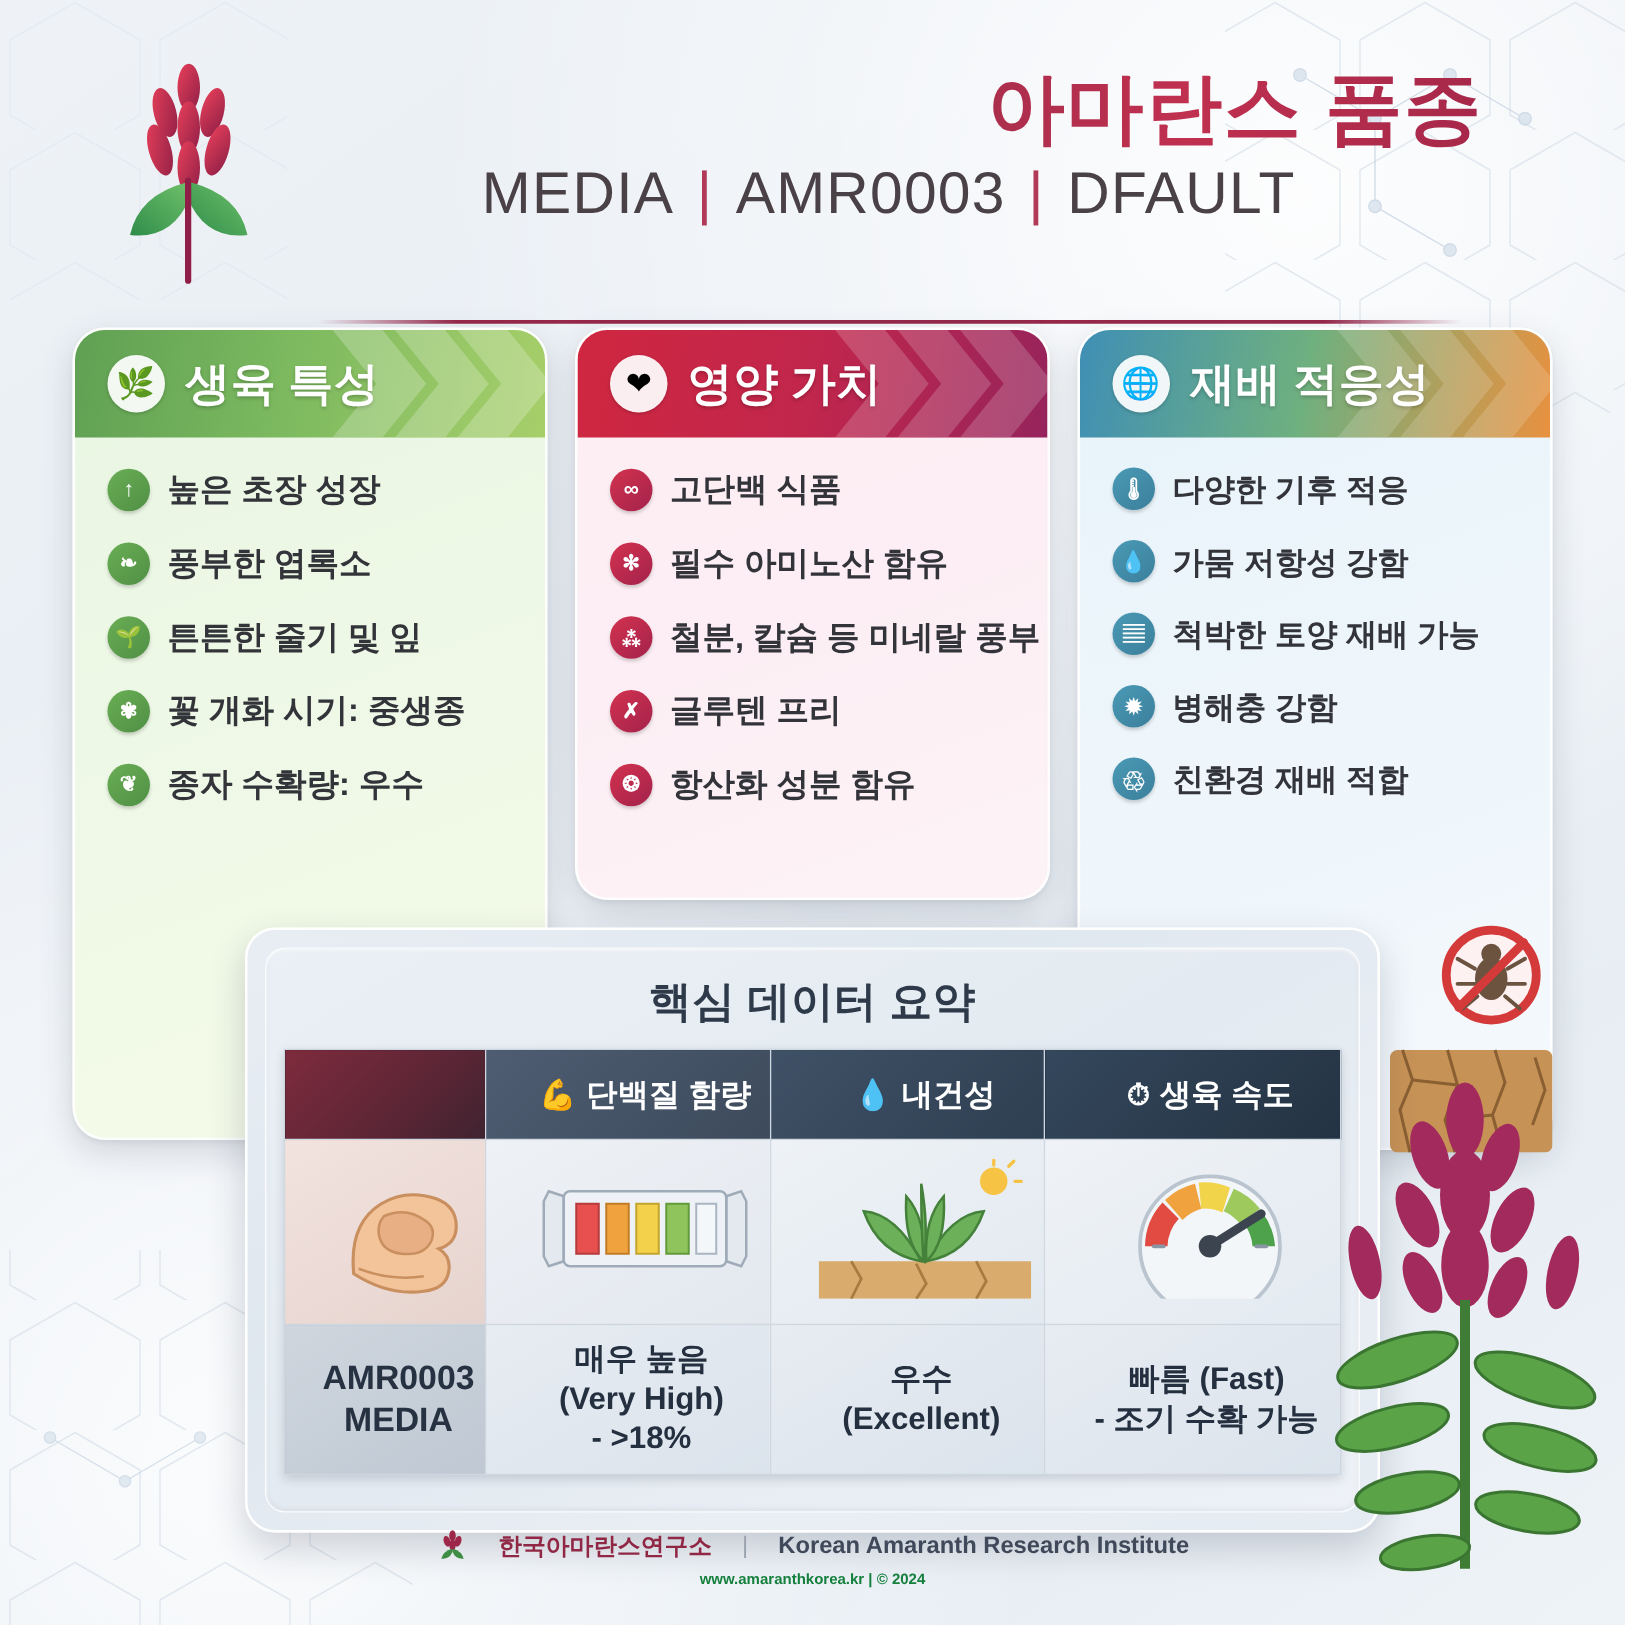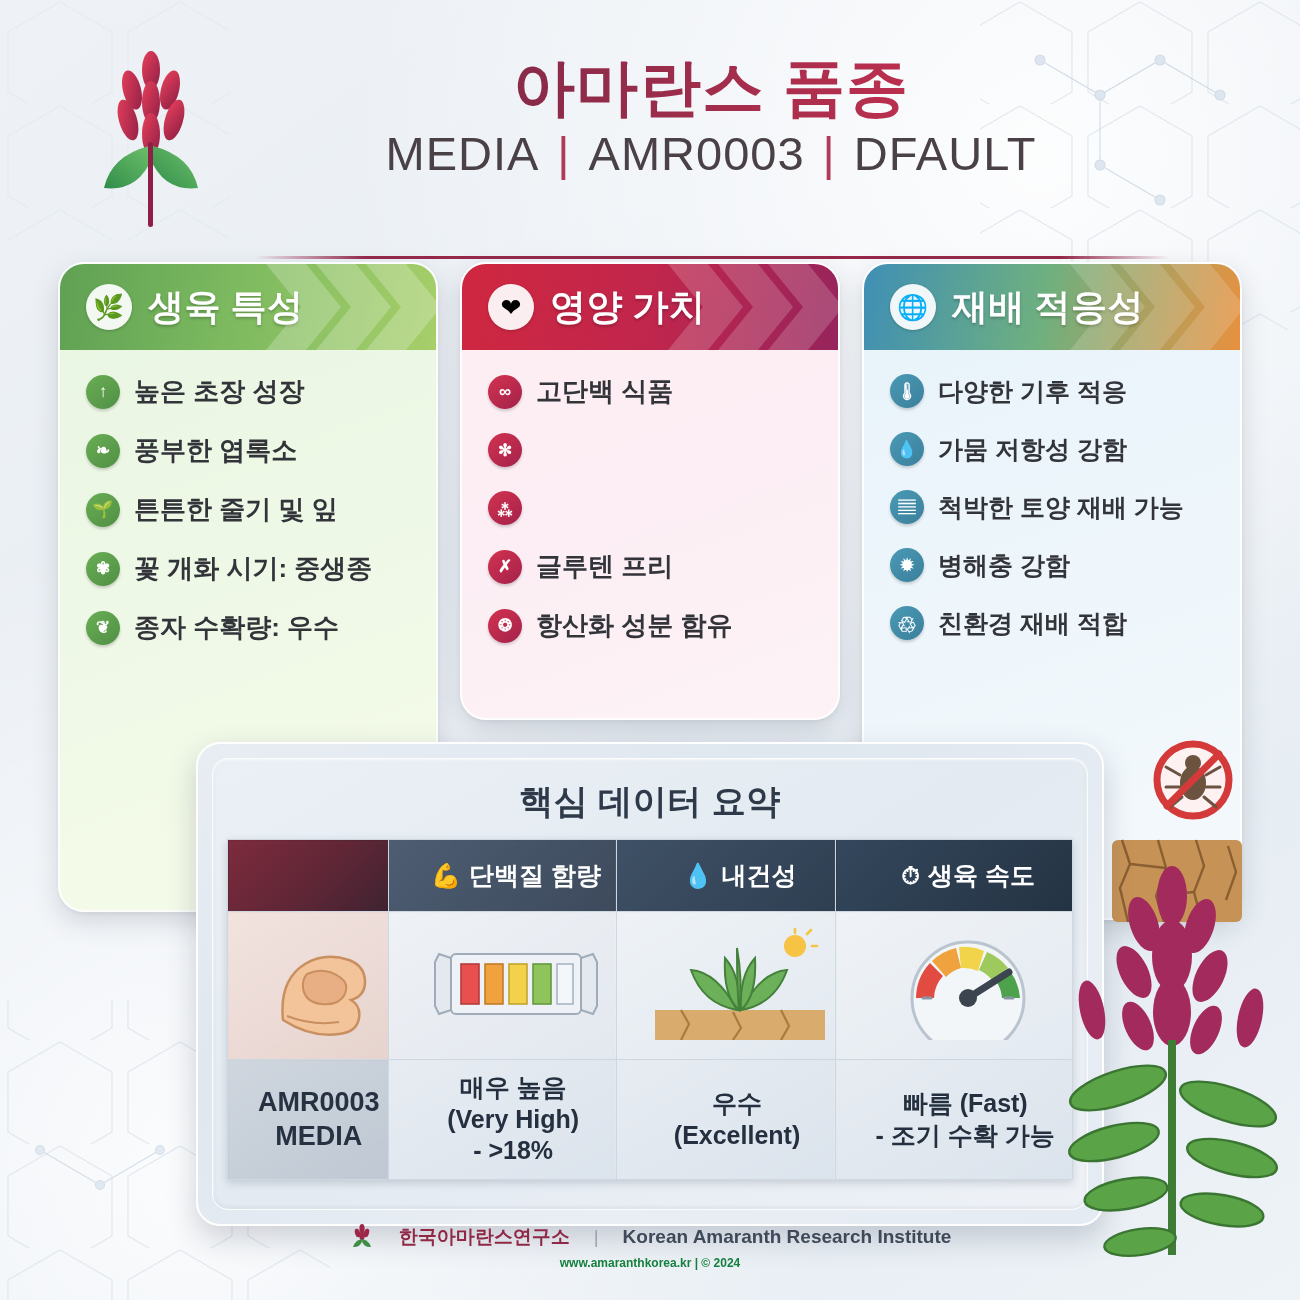--- a/index.html
+++ b/index.html
@@ -23,21 +23,21 @@
   
   .header {
     position: absolute; top: 28px; left: 0; width: 100%;
     height: 215px;
   }
   .logo-wheat {
     position: absolute; left: 86px; top: 22px; width: 130px; height: 185px;
   }
   .title-block {
     position: absolute; left: 236px; top: 26px; width: 950px;
-    text-align: center;
+    text-align: right;
   }
   .title-main {
     font-size: 62px; font-weight: bold; letter-spacing: 1px;
     background: linear-gradient(90deg, #6b2740 0%, #8e2b4a 35%, #c0304f 75%, #a6284a 100%);
     -webkit-background-clip: text; background-clip: text; color: transparent;
     line-height: 1.1;
   }
   .title-sub {
     margin-top: 4px;
     font-size: 47px; font-weight: 500; letter-spacing: 1px;
@@ -351,23 +351,25 @@
     </svg>
   </div>
   <div class="card-body">
     <ul class="feature-list">
       <li>
           <span class="bullet">∞</span>
           <span>고단백 식품</span>
         </li>
       <li>
           <span class="bullet">✻</span>
+          <span>필수 아미노산 함유</span>
         </li>
       <li>
           <span class="bullet">⁂</span>
+          <span>철분, 칼슘 등 미네랄 풍부</span>
         </li>
       <li>
           <span class="bullet">✗</span>
           <span>글루텐 프리</span>
         </li>
       <li>
           <span class="bullet">❂</span>
           <span>항산화 성분 함유</span>
         </li>
     </ul>

